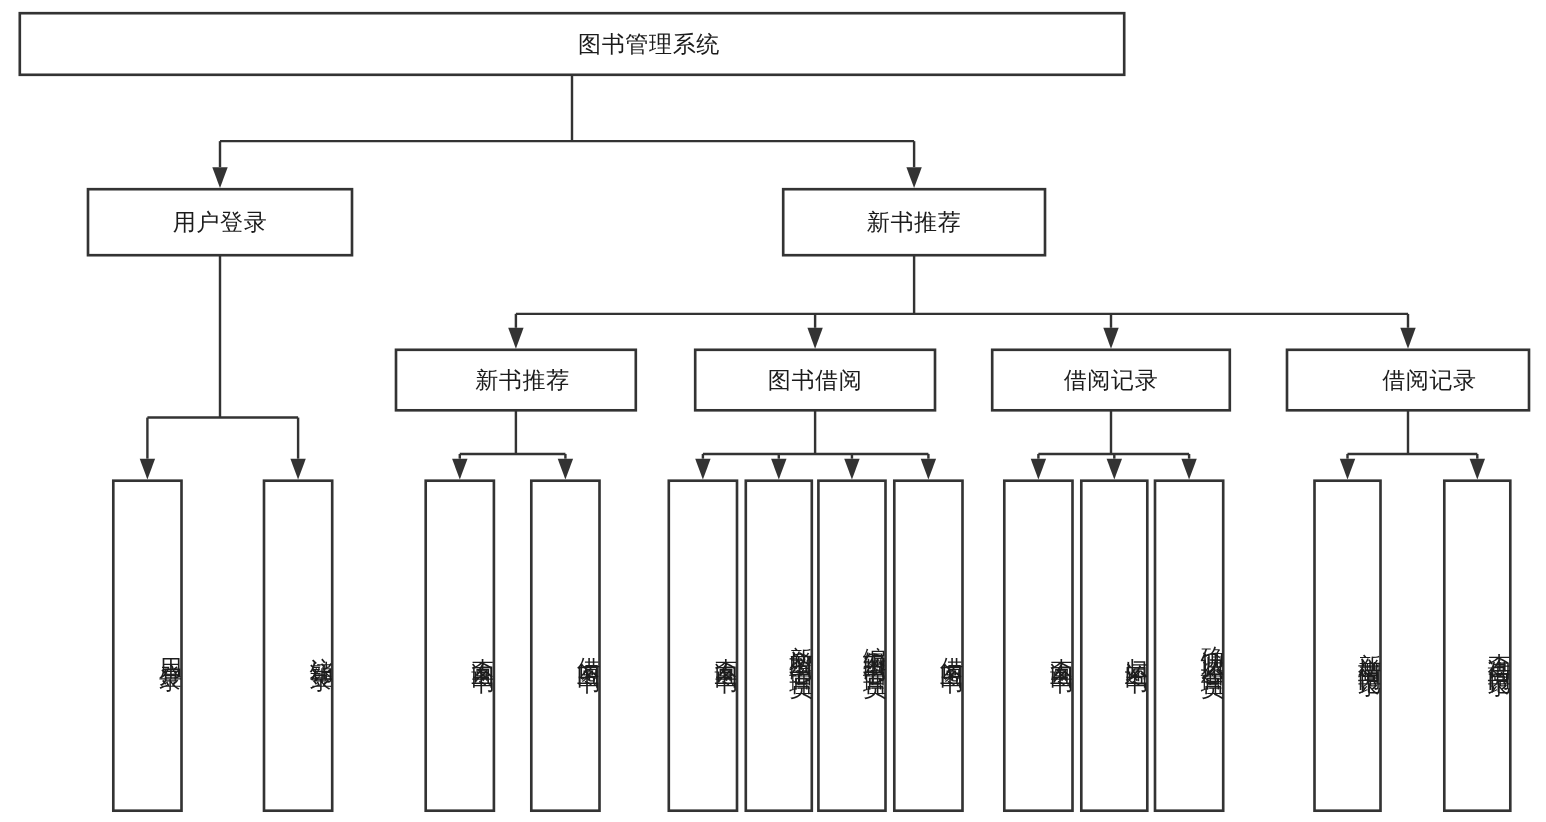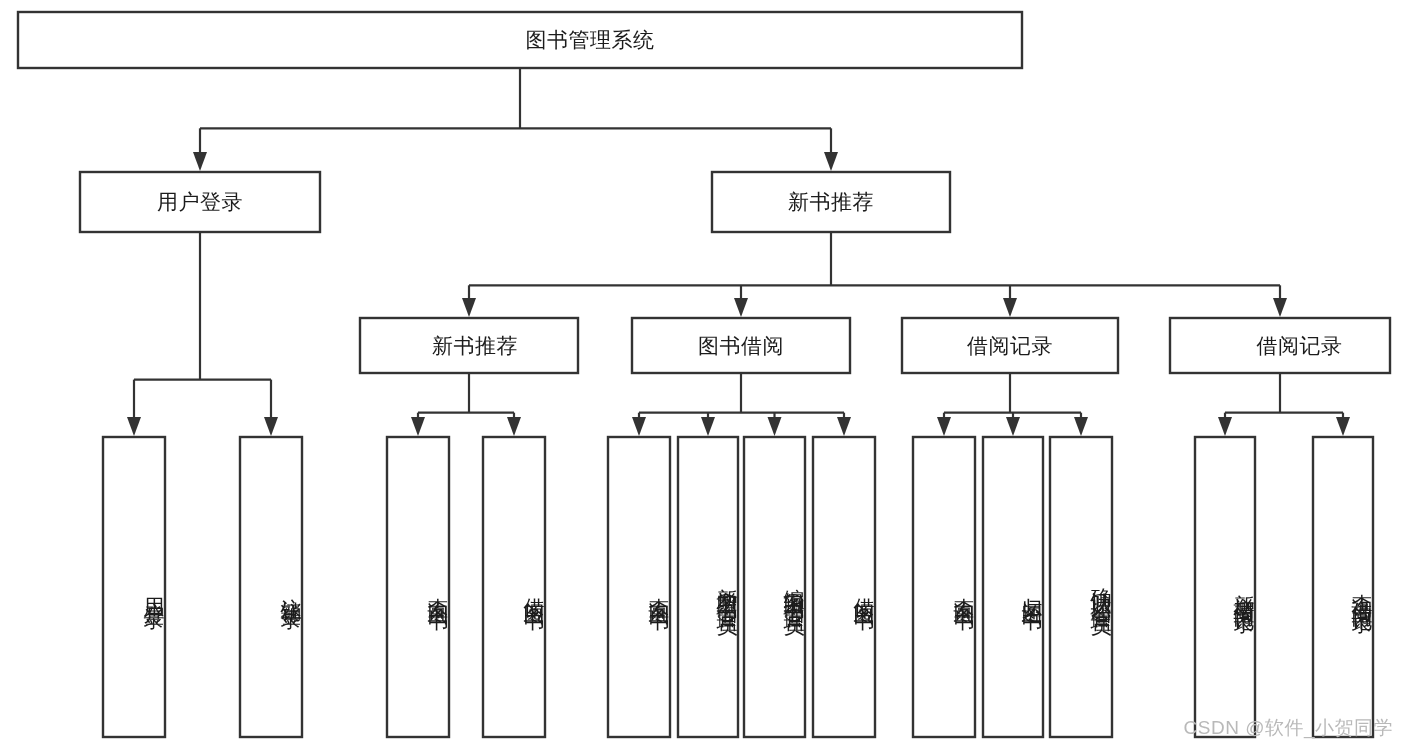--- a/index.html
+++ b/index.html
@@ -198,14 +198,13 @@
       <div class="node-hit" style="left: 913px; top: 437px; width: 62px; height: 300px;"></div>
       <div class="node-label vertical" style="left: 983px; top: 437px; width: 60px; height: 300px;">归还图书</div>
       <div class="node-hit" style="left: 983px; top: 437px; width: 60px; height: 300px;"></div>
       <div class="node-label vertical" style="left: 1050px; top: 437px; width: 62px; height: 300px;">确认归还（管理员）</div>
       <div class="node-hit" style="left: 1050px; top: 437px; width: 62px; height: 300px;"></div>
       <div class="node-label vertical" style="left: 1195px; top: 437px; width: 60px; height: 300px;">新增借阅记录</div>
       <div class="node-hit" style="left: 1195px; top: 437px; width: 60px; height: 300px;"></div>
       <div class="node-label vertical" style="left: 1313px; top: 437px; width: 60px; height: 300px;">查询借阅记录</div>
       <div class="node-hit" style="left: 1313px; top: 437px; width: 60px; height: 300px;"></div>
     </div>
-  <div id="watermark">CSDN @软件_小贺同学</div>
 </div>
 
 </body></html>

